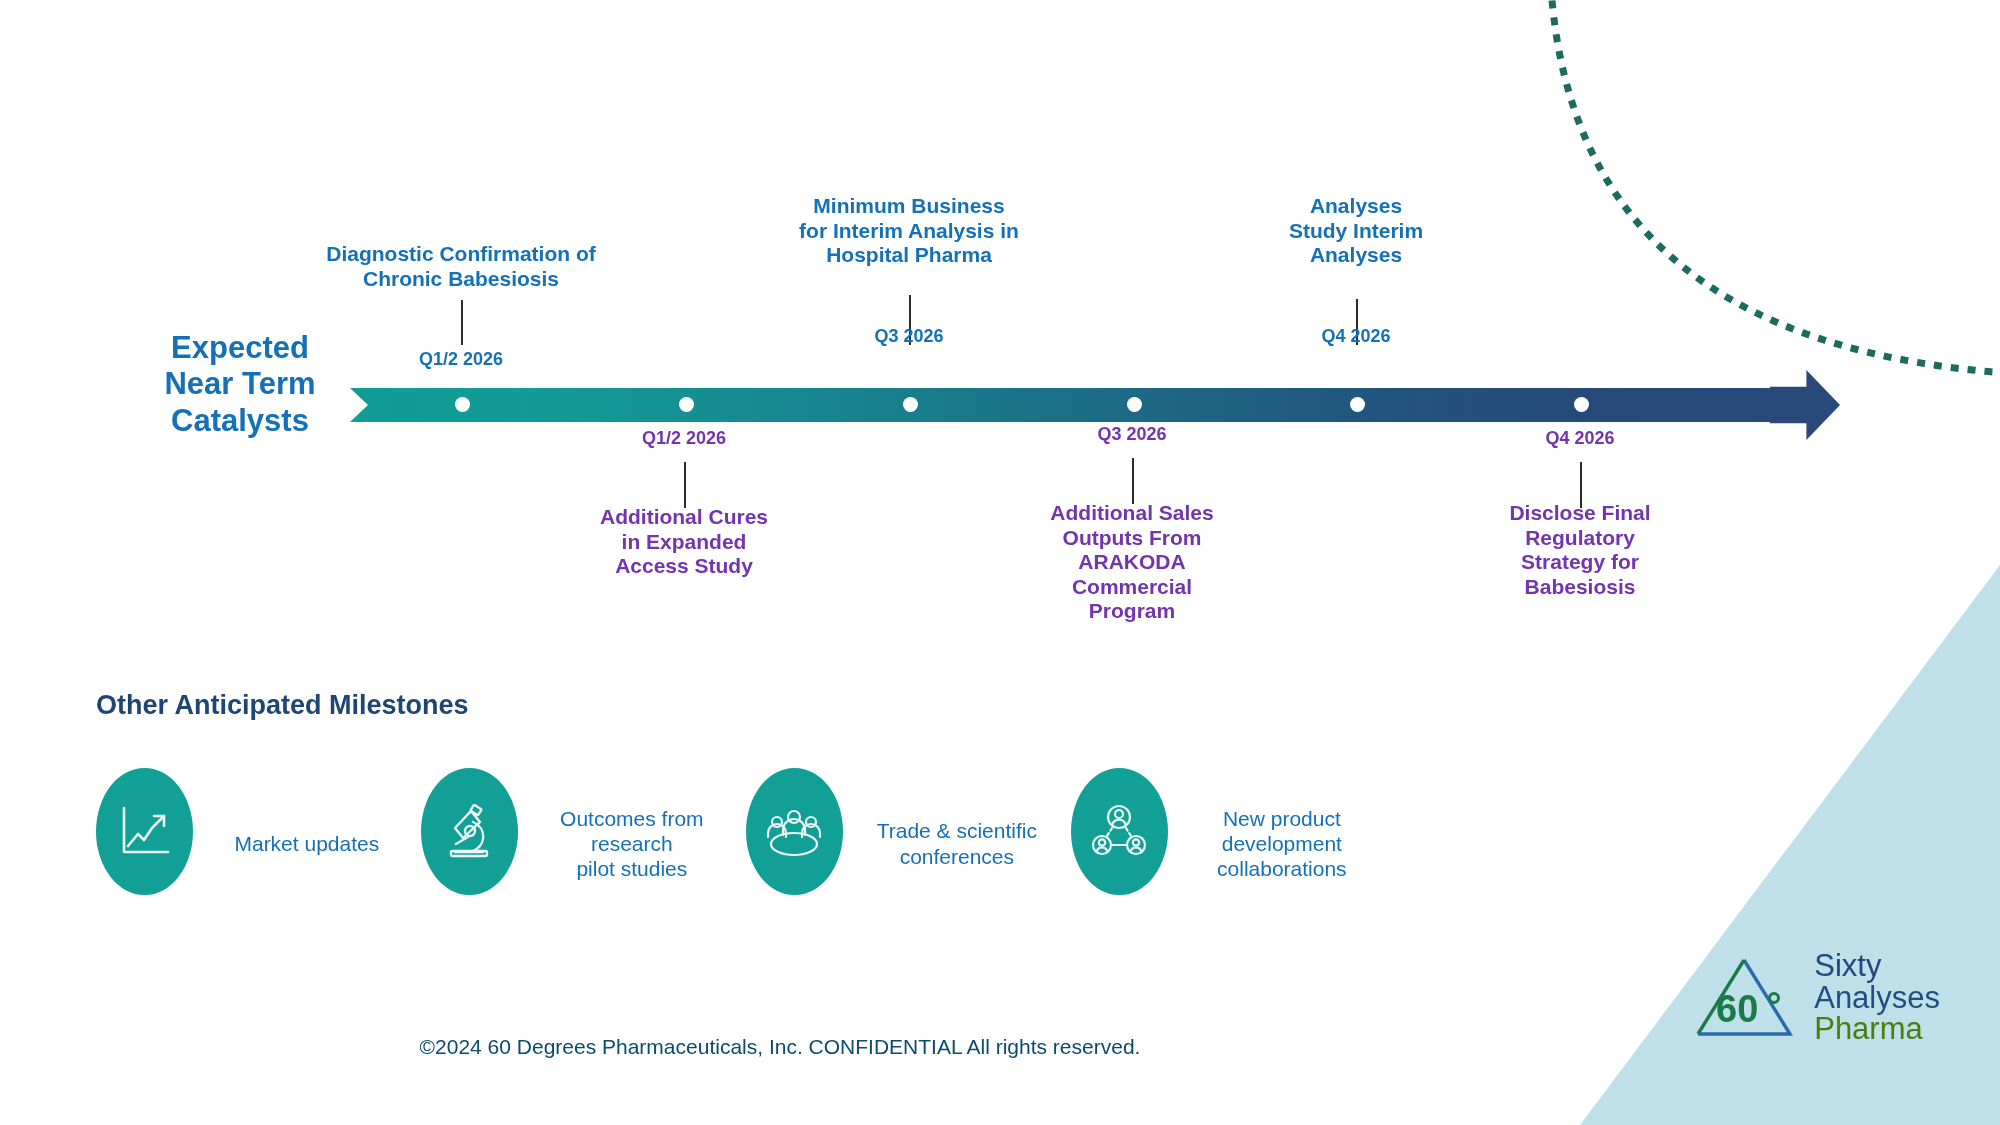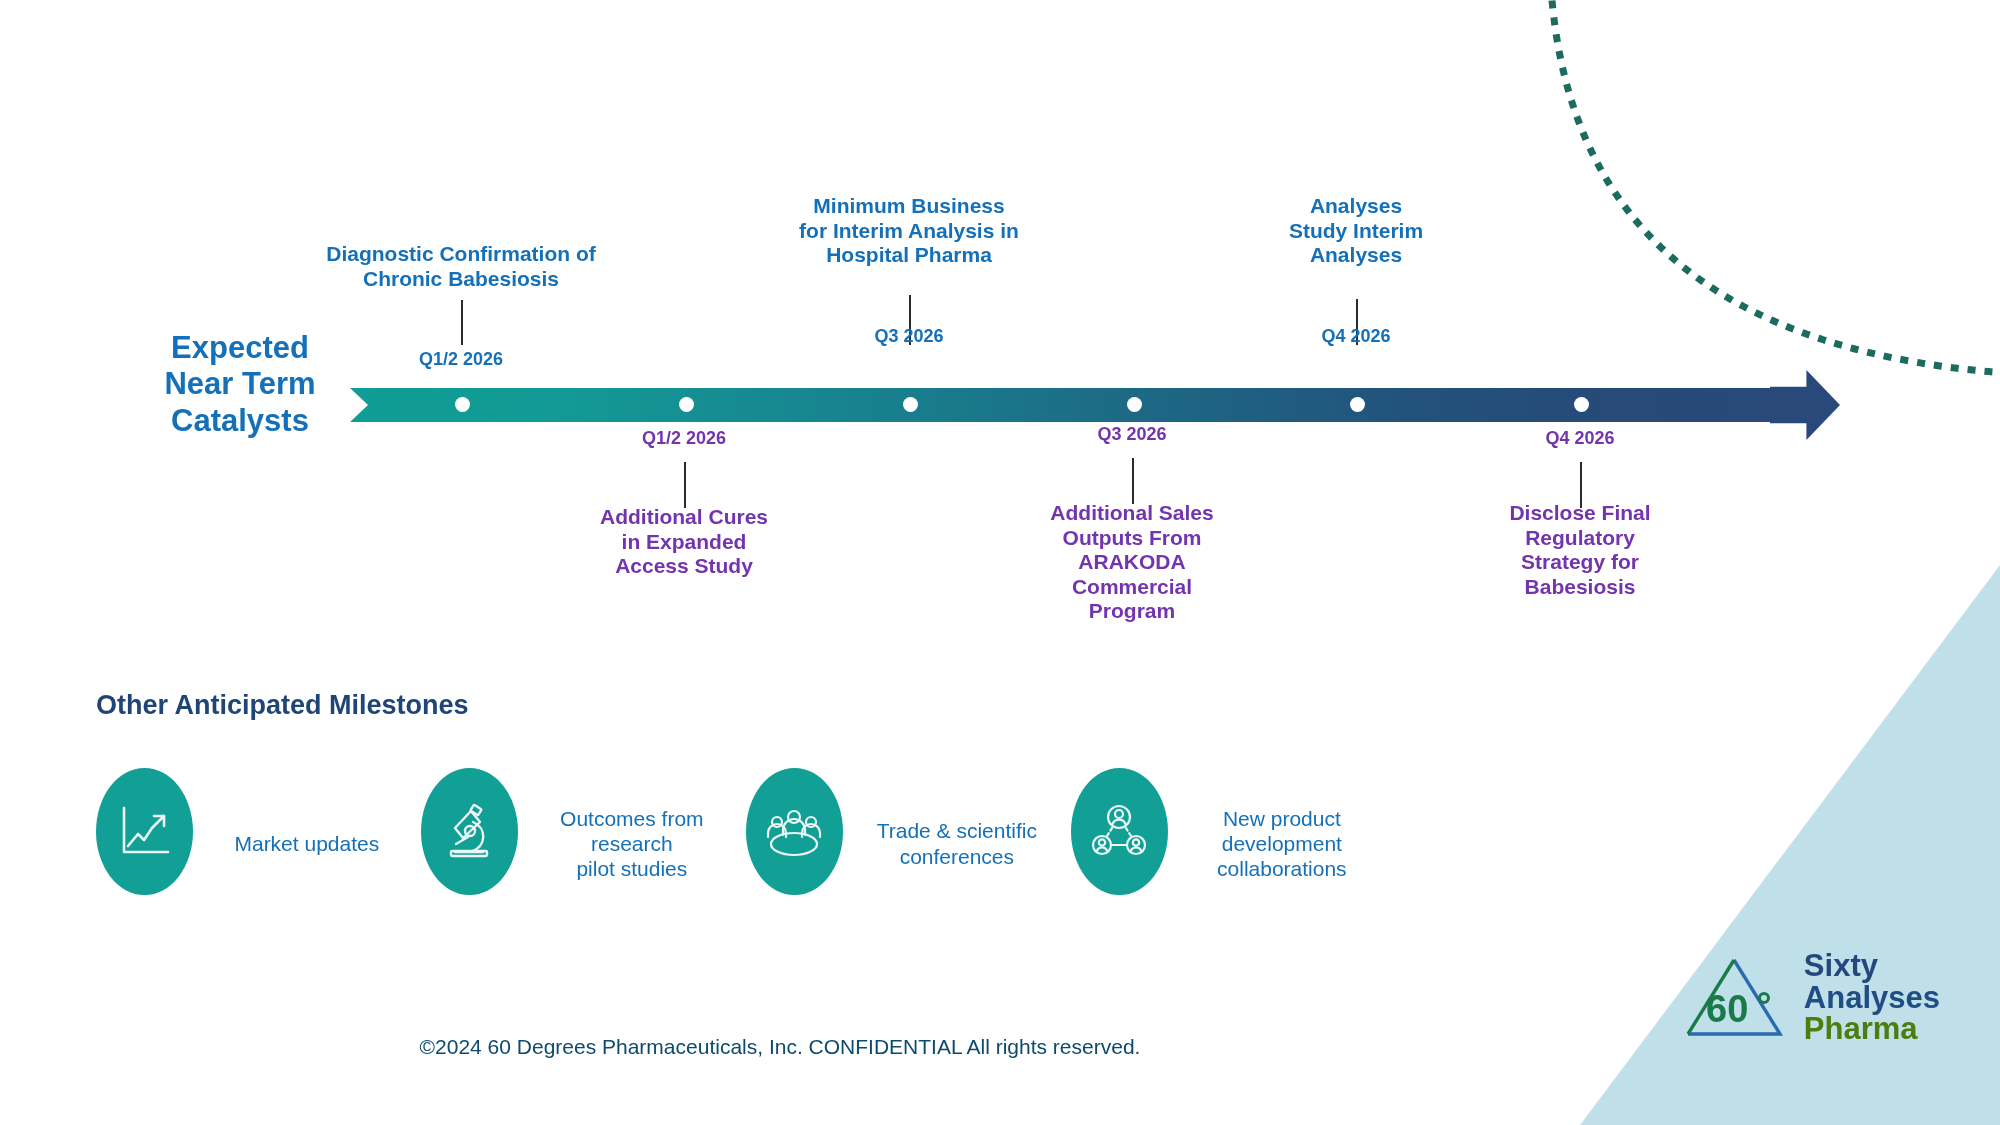--- a/index.html
+++ b/index.html
@@ -52,21 +52,21 @@
   
   .icons{position:absolute;left:96px;top:768px;width:1300px;display:flex;}
   .icon-cell{width:325px;display:flex;flex-direction:row;align-items:center;}
   .circle{width:127px;height:127px;border-radius:50%;background:#12a096;
           display:flex;align-items:center;justify-content:center;}
   .circle svg{display:block;}
   .cap{margin-top:24px;font-size:21px;color:#1470b8;text-align:center;line-height:1.2;width:300px;}
 
   
   .logo{position:absolute;right:60px;bottom:80px;display:flex;align-items:center;gap:10px;}
-  .logo-text{font-size:31px;font-weight:bold;line-height:1.02;color:#25477e;}
+  .logo-text{font-size:31px;font-weight:normal;line-height:1.02;color:#25477e;}
   .logo-text .l2{color:#1f4d84;}
   .logo-text .l3{color:#4d7c0f;}
 
   
   .footer{position:absolute;left:0;top:1035px;width:1560px;text-align:center;
           font-size:21px;color:#0c4a6e;}
 </style>
 </head>
 <body>
 

